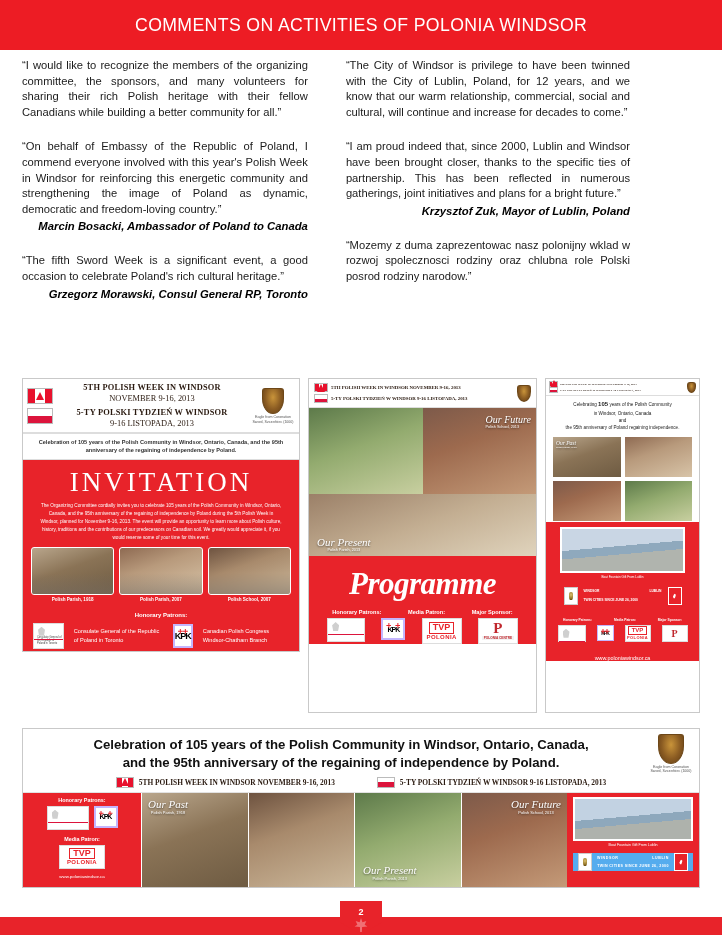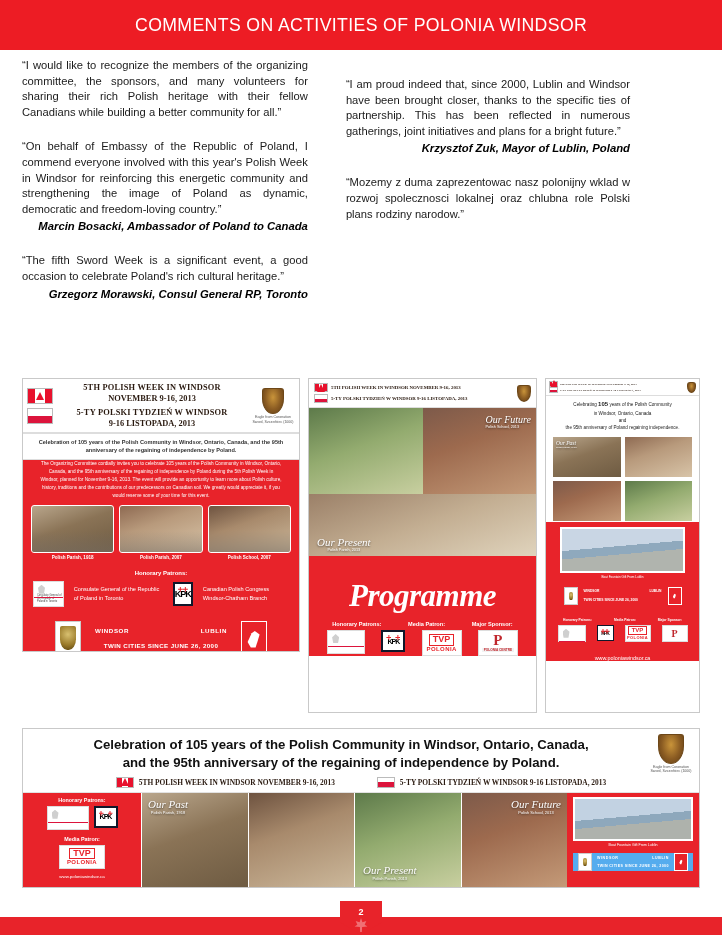--- a/index.html
+++ b/index.html
@@ -89,21 +89,21 @@
     content:""; position:absolute; left:50%; top:50%;
     transform:translate(-50%,-50%);
     width:0;height:0;
     border-left:4px solid transparent;border-right:4px solid transparent;
     border-bottom:8px solid #e8112d;
   }
   .flag-pl{ width:26px;height:16px;border:1px solid #bbb; background:linear-gradient(#fff 0 50%, #dc143c 50% 100%); }
 
   .pbanner-text{ flex:1; text-align:center; line-height:1.25; }
   .pb-l1,.pb-l3{ font-family:"Liberation Serif", serif; font-weight:bold; font-size:8.4px; color:#2a1a10; letter-spacing:.2px; }
-  .pb-l2,.pb-l4{ font-family:"Liberation Serif", serif; font-weight:bold; font-size:8.4px; color:#2a1a10; }
+  .pb-l2,.pb-l4{ font-family:"Liberation Serif", serif; font-weight:normal; font-size:8.4px; color:#2a1a10; }
   .crest{
     width:22px;height:26px;
     background:radial-gradient(ellipse at 50% 35%, #c9943a 0%, #8a5b22 55%, #5e3c14 100%);
     border-radius:3px 3px 50% 50%/3px 3px 60% 60%;
     border:1px solid #6d4718;
   }
   .crest-cap{ font-size:3.6px; color:#555; text-align:center; line-height:1.2; margin-top:1px; width:42px; }
   .crestwrap{ display:flex;flex-direction:column;align-items:center;width:44px; }
 
   .subband{
@@ -150,21 +150,21 @@
   .logo-consulate::before{
     content:""; position:absolute; left:4px; top:3px; width:7px;height:9px;
     background:#cfcfcf; clip-path:polygon(50% 0,100% 35%,85% 100%,15% 100%,0 35%);
   }
   .logo-consulate::after{
     content:""; position:absolute; left:0; right:0; top:15px; height:1.4px;background:#dc143c;
   }
   .logo-consulate i{ position:absolute; left:3px; bottom:2px; font-size:2.6px; color:#444; font-style:normal; line-height:1.25; }
   .patron-label{ color:#fff; font-size:5.6px; line-height:1.6; }
   .logo-kpk{
-    width:28px;height:24px;background:#fff;border:2px solid #0f172a;
+    width:28px;height:24px;background:#fff;border:2px solid #c4b5fd;
     display:flex;align-items:center;justify-content:center;
     font-weight:bold;font-size:9px;color:#000;letter-spacing:-1px;position:relative;
   }
   .logo-kpk::before{content:"";position:absolute;left:3px;top:3px;width:5px;height:5px;background:#e8232a;
     clip-path:polygon(40% 0,60% 0,60% 40%,100% 40%,100% 60%,60% 60%,60% 100%,40% 100%,40% 60%,0 60%,0 40%,40% 40%);}
   .logo-kpk::after{content:"";position:absolute;right:3px;top:3px;width:5px;height:5px;background:#e8232a;
     clip-path:polygon(40% 0,60% 0,60% 40%,100% 40%,100% 60%,60% 60%,60% 100%,40% 100%,40% 60%,0 60%,0 40%,40% 40%);}
 
   .twin-row{ display:flex; align-items:center; justify-content:center; gap:14px; margin-top:14px; }
   .shield-w{ width:26px;height:34px;background:#fff;border:1px solid #ccc;position:relative; }
@@ -186,21 +186,21 @@
     text-align:center; padding:8px 6px 7px; font-size:8.2px; color:#222; line-height:1.6;
   }
   .celebrate b{ font-size:12px; }
   .p2-photos{ display:flex; height:86px; }
   .p2-photos > div{ flex:1; position:relative; }
   .p2cap{ position:absolute;right:5px;top:6px;color:#fff;font-family:"Liberation Serif",serif;font-style:italic;font-size:10px;text-shadow:0 1px 2px rgba(0,0,0,.6);}
   .p2cap small{ display:block; font-size:3.8px; font-style:normal; font-family:"Liberation Sans",sans-serif;}
   .p2-mid{ height:62px; background:linear-gradient(160deg,#9b8068,#c3ae92 50%,#e0d4bd); position:relative; }
   .p2-mid .ourpresent{ position:absolute;left:8px;bottom:4px;color:#fff;font-family:"Liberation Serif",serif;font-style:italic;font-size:11px;text-shadow:0 1px 2px rgba(0,0,0,.55);}
   .p2-mid .ourpresent small{display:block;font-size:3.8px;font-style:normal;font-family:"Liberation Sans",sans-serif;text-align:center;}
-  .prog-red{ background:#e8232a; flex:1; padding-top:16px; }
+  .prog-red{ background:#e8232a; flex:1; padding-top:4px; }
   .programme{
     color:#fff; text-align:center;
     font-family:"Liberation Serif", serif;
     font-style:italic; font-weight:bold; font-size:31px;
     line-height:1; padding:8px 0 10px; letter-spacing:-0.5px;
   }
   .spons-head{ display:flex; justify-content:space-around; color:#fff; font-size:5.6px; font-weight:bold; padding:0 10px; }
   .spons-row{ display:flex; justify-content:space-around; align-items:flex-start; padding:3px 10px 0; }
   .tvp{ width:40px;height:26px;background:#fff;border:1px solid #ddd;display:flex;flex-direction:column;align-items:center;justify-content:center;}
   .tvp .t1{border:1.4px solid #e8232a;color:#e8232a;font-weight:bold;font-size:9px;padding:0 3px;line-height:1.05;}
@@ -290,27 +290,28 @@
       <p class="quote-attrib">Marcin Bosacki, Ambassador of Poland to Canada</p>
     </div>
     <div class="quote">
       <p class="quote-body">“The fifth Sword Week is a significant event, a good occasion to celebrate Poland's rich cultural heritage.”</p>
       <p class="quote-attrib">Grzegorz Morawski, Consul General RP, Toronto</p>
     </div>
   </div>
 
   <div class="col right">
     <div class="quote">
+      <p class="quote-body">“The City of Windsor is privilege to have been twinned with the City of Lublin, Poland, for 12 years, and we know that our warm relationship, commercial, social and cultural, will continue and increase for decades to come.”</p>
     </div>
     <div class="quote">
       <p class="quote-body">“I am proud indeed that, since 2000, Lublin and Windsor have been brought closer, thanks to the specific ties of partnership. This has been reflected in numerous gatherings, joint initiatives and plans for a bright future.”</p>
       <p class="quote-attrib">Krzysztof Zuk, Mayor of Lublin, Poland</p>
     </div>
     <div class="quote">
-      <p class="quote-body">“Mozemy z duma zaprezentowac nasz polonijny wklad w rozwoj spolecznosci lokalnej oraz chlubna role Polski plans rodziny narodow.”</p>
+      <p class="quote-body">“Mozemy z duma zaprezentowac nasz polonijny wklad w rozwoj spolecznosci rodziny oraz chlubna role Polski posrod rodziny narodow.”</p>
     </div>
   </div>
 
 </div>
 
 <div class="poster-row">
 
   <div class="poster p1">
     <div class="pbanner">
       <div class="flagbox">
@@ -330,20 +331,21 @@
       </div>
       <div class="crestwrap">
         <div class="crest"></div>
         <div class="crest-cap">Eagle from Coronation Sword, Szczerbiec (1000)</div>
       </div>
     </div>
 
     <div class="subband">Celebration of 105 years of the Polish Community in Windsor, Ontario, Canada, and the 95th anniversary of the regaining of independence by Poland.</div>
 
     <div class="redbody">
+      <div class="invitation-title">INVITATION</div>
       <div class="invite-para">The Organizing Committee cordially invites you to celebrate 105 years of the Polish Community in Windsor, Ontario, Canada, and the 95th anniversary of the regaining of independence by Poland during the 5th Polish Week in Windsor, planned for November 9-16, 2013. The event will provide an opportunity to learn more about Polish culture, history, traditions and the contributions of our predecessors on Canadian soil. We greatly would appreciate it, if you would reserve some of your time for this event.</div>
 
       <div class="photo-strip">
         <div class="photo ph-sepia"></div>
         <div class="photo ph-group"></div>
         <div class="photo ph-crowd"></div>
       </div>
       <div class="photo-caps">
         <span>Polish Parish, 1918</span>
         <span>Polish Parish, 2007</span>

